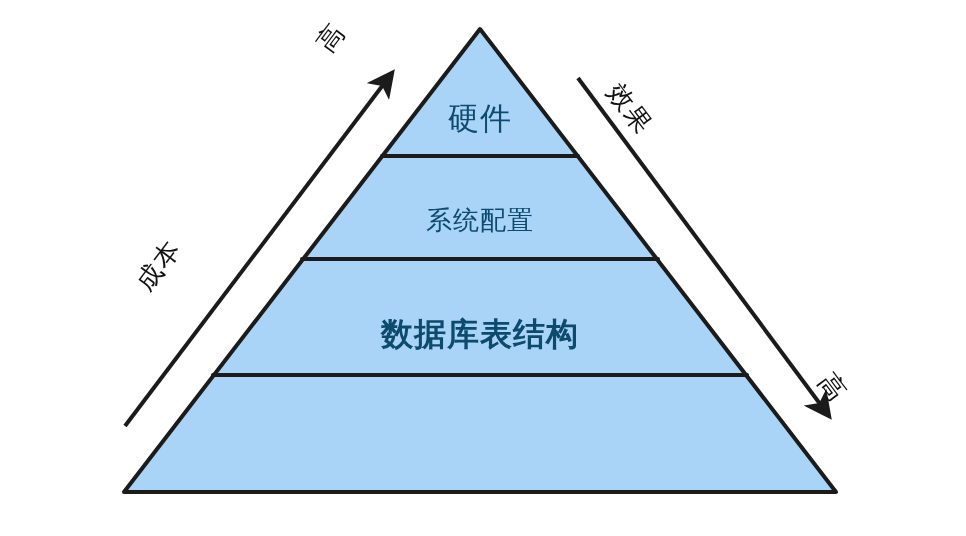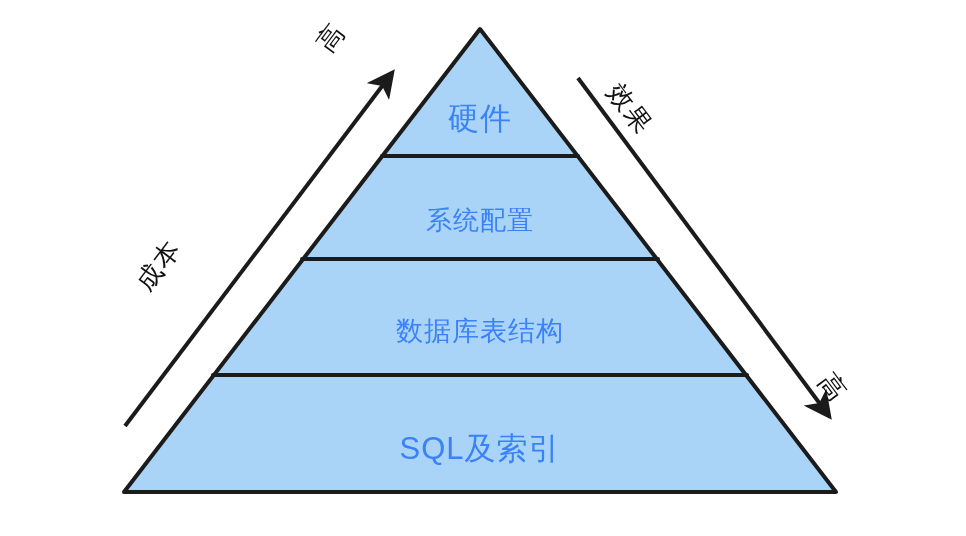--- a/index.html
+++ b/index.html
@@ -18,21 +18,21 @@
   #diagram-svg {
     position: absolute;
     left: 0;
     top: 0;
     width: 966px;
     height: 536px;
   }
   .layer-label {
     position: absolute;
     text-align: center;
-    color: #3b82f6;
+    color: #0c4a6e;
     font-family: "Liberation Sans", "DejaVu Sans", sans-serif;
     font-weight: 400;
     white-space: nowrap;
     letter-spacing: 1px;
     user-select: none;
   }
   .axis-label {
     position: absolute;
     color: #111111;
     font-family: "Liberation Sans", "DejaVu Sans", sans-serif;
@@ -65,23 +65,22 @@
 
     <line x1="125" y1="426" x2="392" y2="73" stroke="#1b1b1b" stroke-width="4" marker-end="url(#arrowhead-up)"></line>
 
     <line x1="578" y1="78" x2="829" y2="416" stroke="#1b1b1b" stroke-width="4" marker-end="url(#arrowhead-down)"></line>
   </svg>
 
   <div class="layer-label" style="left:380px; top:98px; width:200px; font-size:31px;">硬件</div>
 
   <div class="layer-label" style="left:330px; top:203px; width:300px; font-size:26px;">系统配置</div>
 
-  <div class="layer-label" style="left:280px; top:313px; width:400px; font-size:27px;">数据库表结构</div>
+  <div class="layer-label" style="left:280px; top:313px; width:400px; font-size:32px;font-weight:bold;">数据库表结构</div>
 
-  <div class="layer-label" style="left:280px; top:428px; width:400px; font-size:31px;">SQL及索引</div>
 
   <div class="axis-label" style="left:309px; top:38px; font-size:26px;
               transform: rotate(-53deg); transform-origin: left top;">高</div>
 
   <div class="axis-label" style="left:128px; top:277px; font-size:26px;
               transform: rotate(-53deg); transform-origin: left top;">成本</div>
 
   <div class="axis-label" style="left:627px; top:76px; font-size:26px;
               transform: rotate(53deg); transform-origin: left top;">效果</div>
 

